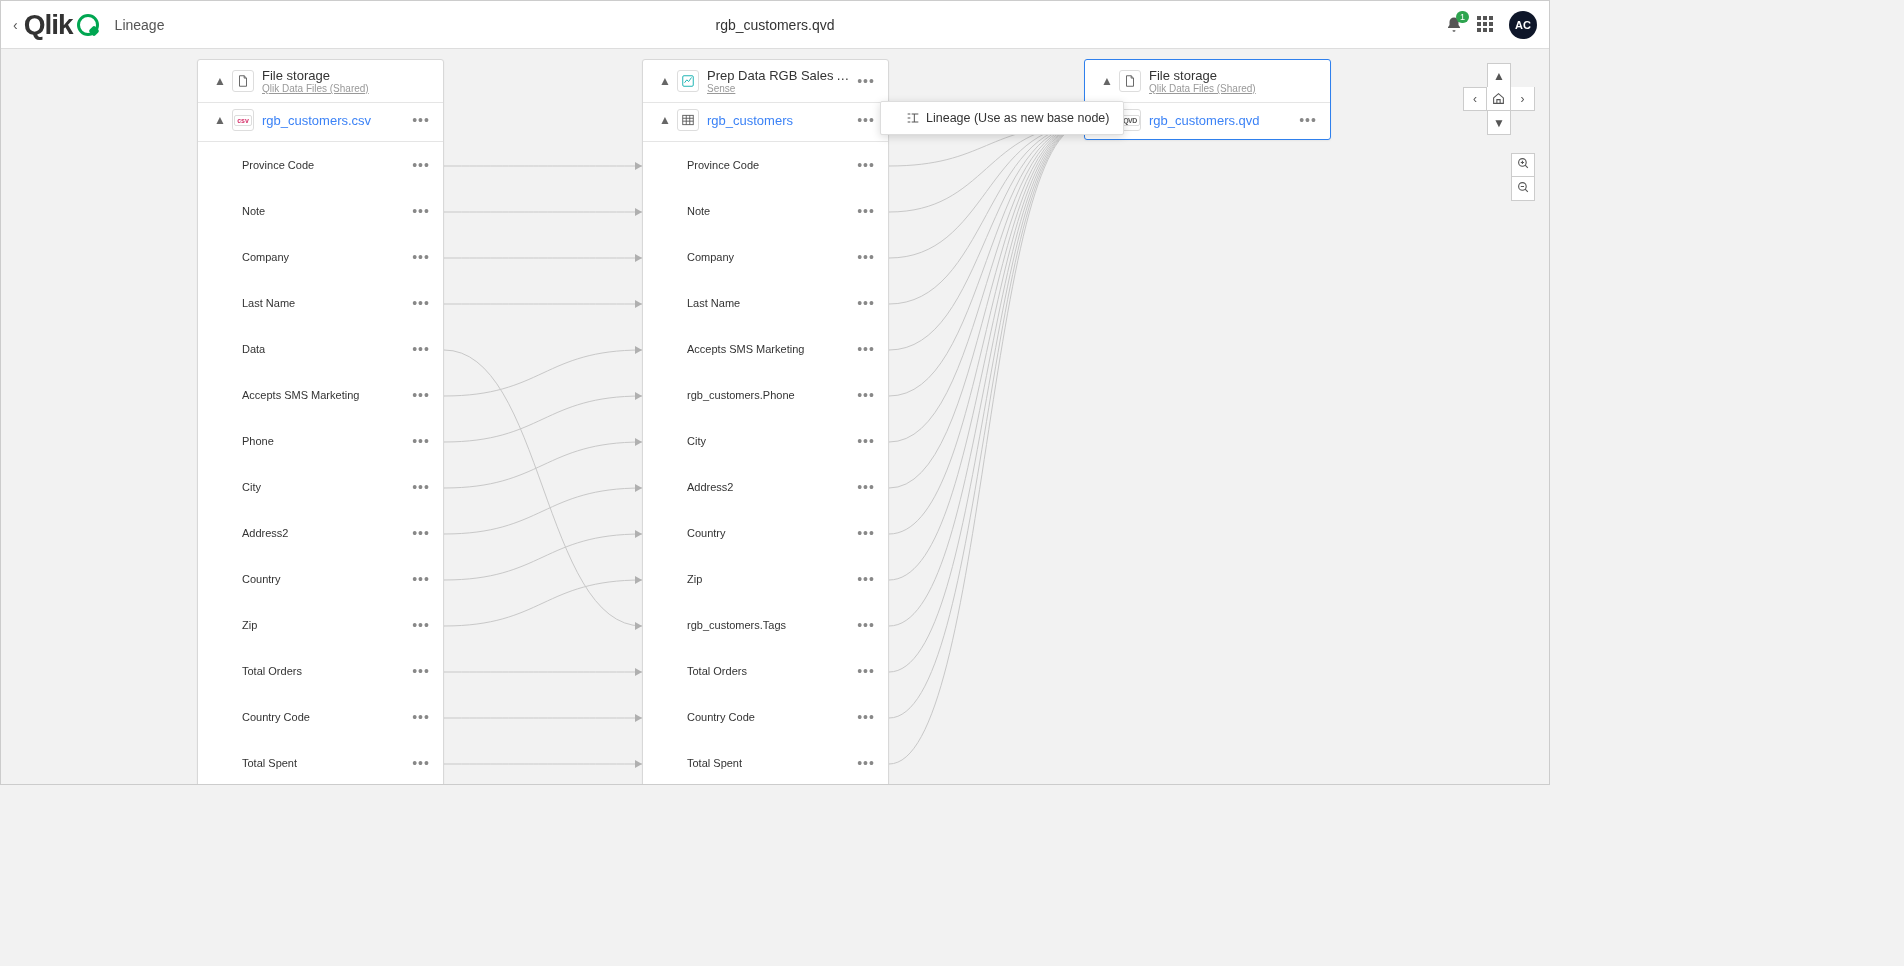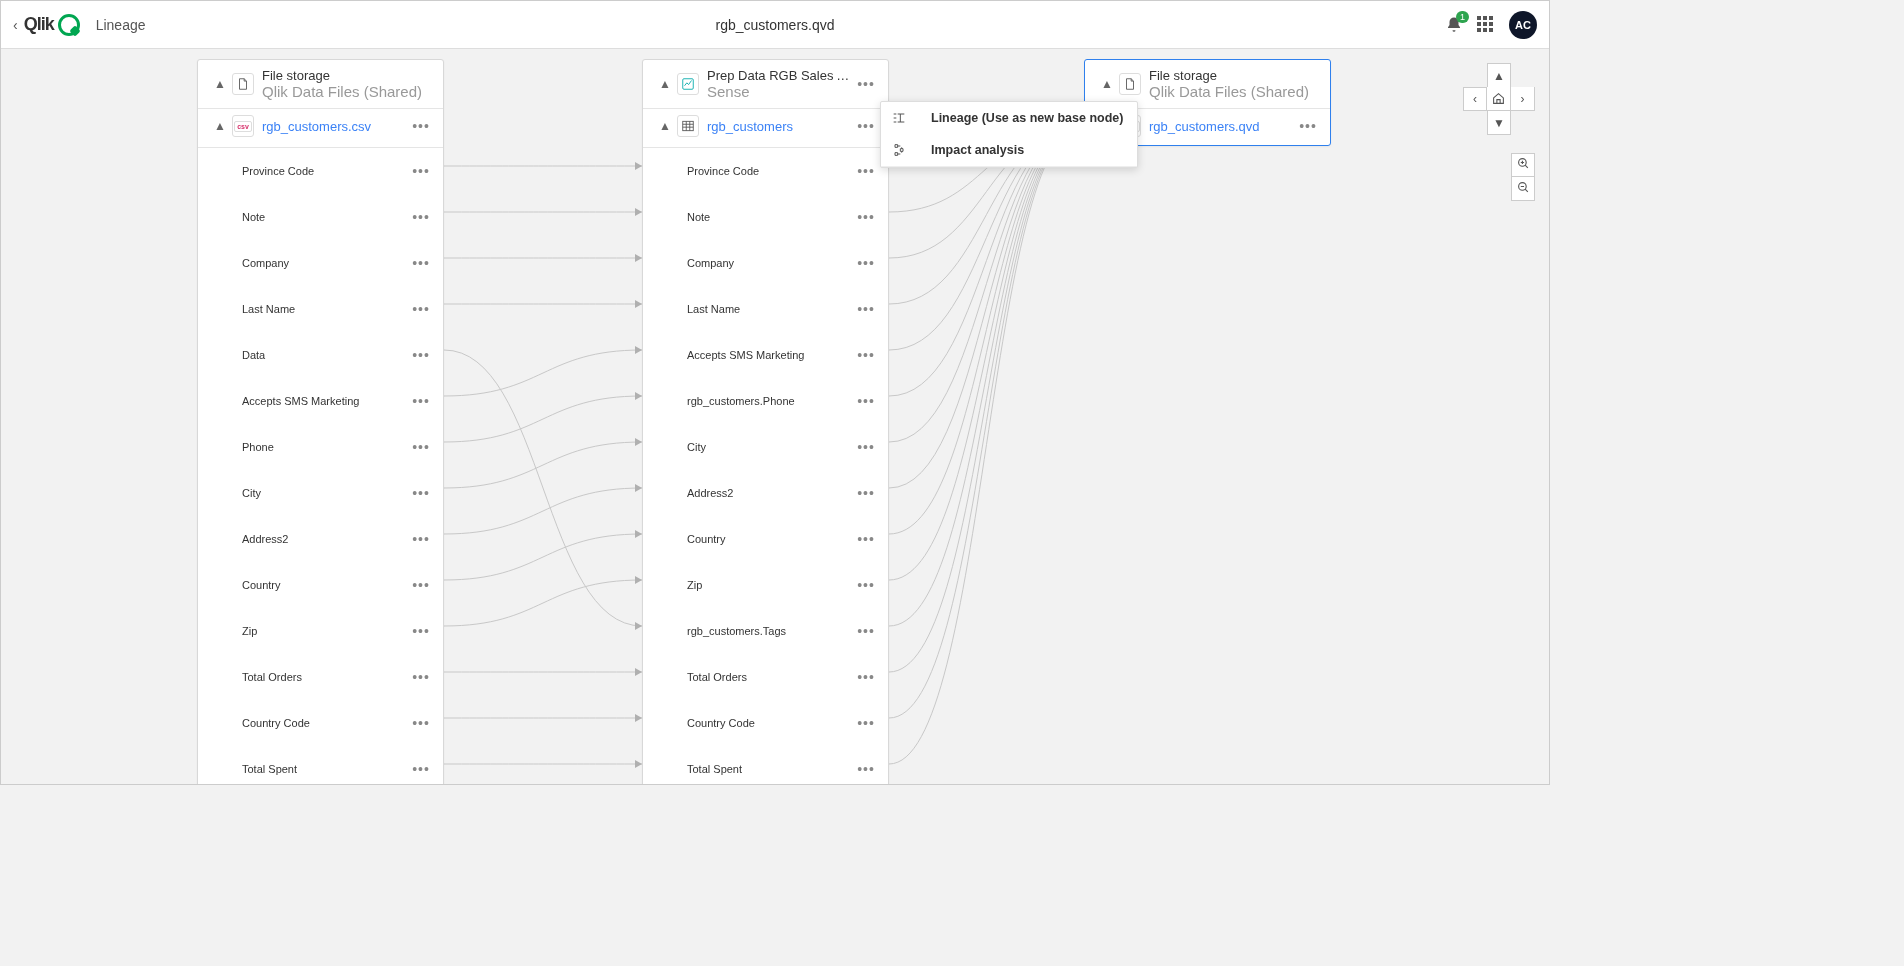--- a/index.html
+++ b/index.html
@@ -1,19 +1,19 @@
 <!DOCTYPE html>
 <html><head>
 <meta charset="utf-8">
 <style>
 * { box-sizing: border-box; margin: 0; padding: 0; }
 body { font-family: -apple-system, BlinkMacSystemFont, "Segoe UI", Arial, sans-serif; background:#f2f2f2; color:#333; overflow:hidden; width:1550px; height:785px; border:1px solid #ccc; position:relative;}
 .topbar { height:48px; background:#fff; border-bottom:1px solid #ddd; display:flex; align-items:center; padding:0 12px; position:relative;}
 .back-chev { font-size:14px; color:#555; margin-right:6px; cursor:pointer;}
-.logo { display:flex; align-items:center; font-weight:700; font-size:18px; color:#333; margin-right:16px;}
+.logo { display:flex; align-items:center; font-weight:700; font-size:28px; color:#333; margin-right:16px;}
 .logo .q { font-weight:800; letter-spacing:-1px;}
 .logo .medallion { width:22px; height:22px; border:3px solid #00a651; border-radius:50%; margin-left:4px; position:relative;}
 .logo .medallion::after { content:""; position:absolute; right:-2px; bottom:-2px; width:8px; height:8px; background:#00a651; border-radius:2px; transform:rotate(45deg);}
 .crumb-title { font-size:14px; color:#555; }
 .center-title { position:absolute; left:50%; transform:translateX(-50%); font-size:14px; color:#333;}
 .top-right { margin-left:auto; display:flex; align-items:center; gap:14px;}
 .bell { position:relative; width:18px; height:18px; cursor:pointer;}
 .bell svg { width:18px; height:18px; fill:#555;}
 .bell .badge { position:absolute; top:-5px; right:-6px; background:#2ea44f; color:#fff; font-size:9px; border-radius:8px; padding:0 4px; line-height:12px;}
 .apps-grid { width:18px; height:18px; display:grid; grid-template-columns:repeat(3,4px); grid-template-rows:repeat(3,4px); gap:2px; cursor:pointer;}
@@ -25,32 +25,32 @@
 svg.edges path { stroke:#c8c8c8; stroke-width:1; fill:none;}
 svg.edges polygon { fill:#b0b0b0;}
 
 .node { position:absolute; background:#fff; border:1px solid #d8d8d8; border-radius:3px; box-shadow:0 1px 2px rgba(0,0,0,0.05);}
 .node.selected { border:1.5px solid #2f80ed;}
 .node-header { display:flex; align-items:center; padding:8px 10px; border-bottom:1px solid #e5e5e5;}
 .node-header .expand, .sub-header .expand { width:24px; text-align:center; color:#666; cursor:pointer; font-size:12px;}
 .node-header .icon, .sub-header .icon { width:22px; height:22px; border:1px solid #ddd; border-radius:3px; display:flex; align-items:center; justify-content:center; font-size:10px; color:#555; margin-right:8px; background:#fff;}
 .node-header .hdr-text { flex:1; min-width:0;}
 .node-header .title { font-size:13px; color:#333; white-space:nowrap; overflow:hidden; text-overflow:ellipsis;}
-.node-header .sub { font-size:15px; color:#999;}
+.node-header .sub { font-size:10px; color:#999;text-decoration:underline;}
 .more { width:24px; text-align:center; color:#888; cursor:pointer; font-size:14px; letter-spacing:1px;}
 .sub-header { display:flex; align-items:center; padding:6px 10px 10px 10px; border-bottom:1px solid #e5e5e5;}
 .sub-header .title { flex:1; font-size:13px; color:#3b82f6;}
 .field-row { display:flex; align-items:center; height:46px; padding:0 10px 0 44px;}
 .field-row .fname { flex:1; font-size:11px; color:#333;}
 .csv-badge { font-size:7px; font-weight:700; color:#d6336c; border:1px solid #ddd; border-radius:2px; padding:1px 2px; background:#fff;}
 .qvd-badge { font-size:7px; font-weight:700; color:#555; border:1px solid #ddd; border-radius:2px; padding:1px 2px; background:#fff; letter-spacing:-0.5px;}
 .tbl-icon svg { width:14px; height:14px;}
 
 .ctx-menu { position:absolute; background:#fff; border:1px solid #ddd; border-radius:2px; box-shadow:0 2px 8px rgba(0,0,0,0.15); font-size:12.5px; z-index:500;}
-.ctx-menu .item { display:flex; align-items:center; padding:8px 14px 8px 10px; gap:24px; cursor:pointer; white-space:nowrap;font-weight:bold;}
+.ctx-menu .item { display:flex; align-items:center; padding:8px 14px 8px 24px; gap:5px; cursor:pointer; white-space:nowrap;}
 .ctx-menu .item:nth-child(2) { border-bottom:1px solid #eee;}
 .ctx-menu .item svg { width:16px; height:16px; fill:none; stroke:#555; stroke-width:1.5;}
 
 .nav-controls { position:absolute; right:14px; top:14px; z-index:400;}
 .nav-controls .row { display:flex;}
 .nav-controls button { width:24px; height:24px; background:#fff; border:1px solid #ccc; display:flex; align-items:center; justify-content:center; font-size:12px; color:#555; cursor:pointer;}
 .nav-controls .vstack { display:flex; flex-direction:column; align-items:center;}
 .nav-controls .vstack button + button { border-top:none;}
 .nav-controls .row button + button { border-left:none;}
 .zoom-controls { position:absolute; right:14px; top:104px; z-index:400;}
@@ -330,26 +330,20 @@
     </div>
   </div>
 
   <div class="ctx-menu" style="left:879px; top:52px;">
     <div class="item">
       <svg viewBox="0 0 24 24">
           <path d="M4 6h4M4 12h4M4 18h4M10 6h10M10 18h10M14 6v12"></path>
         </svg>
       <span>Lineage (Use as new base node)</span>
     </div>
-    <div class="item">
-      <svg viewBox="0 0 24 24">
-          <path d="M6 4h4v4H6zM14 10h4v4h-4zM6 16h4v4H6zM10 6h4M10 18h4M16 8v2M16 14v2"></path>
-        </svg>
-      <span>Impact analysis</span>
-    </div>
   </div>
 
   <div class="nav-controls">
     <div class="vstack">
       <div class="row">
           <button style="border-bottom:none">▲</button>
         </div>
       <div class="row">
         <button>‹</button>
         <button>

